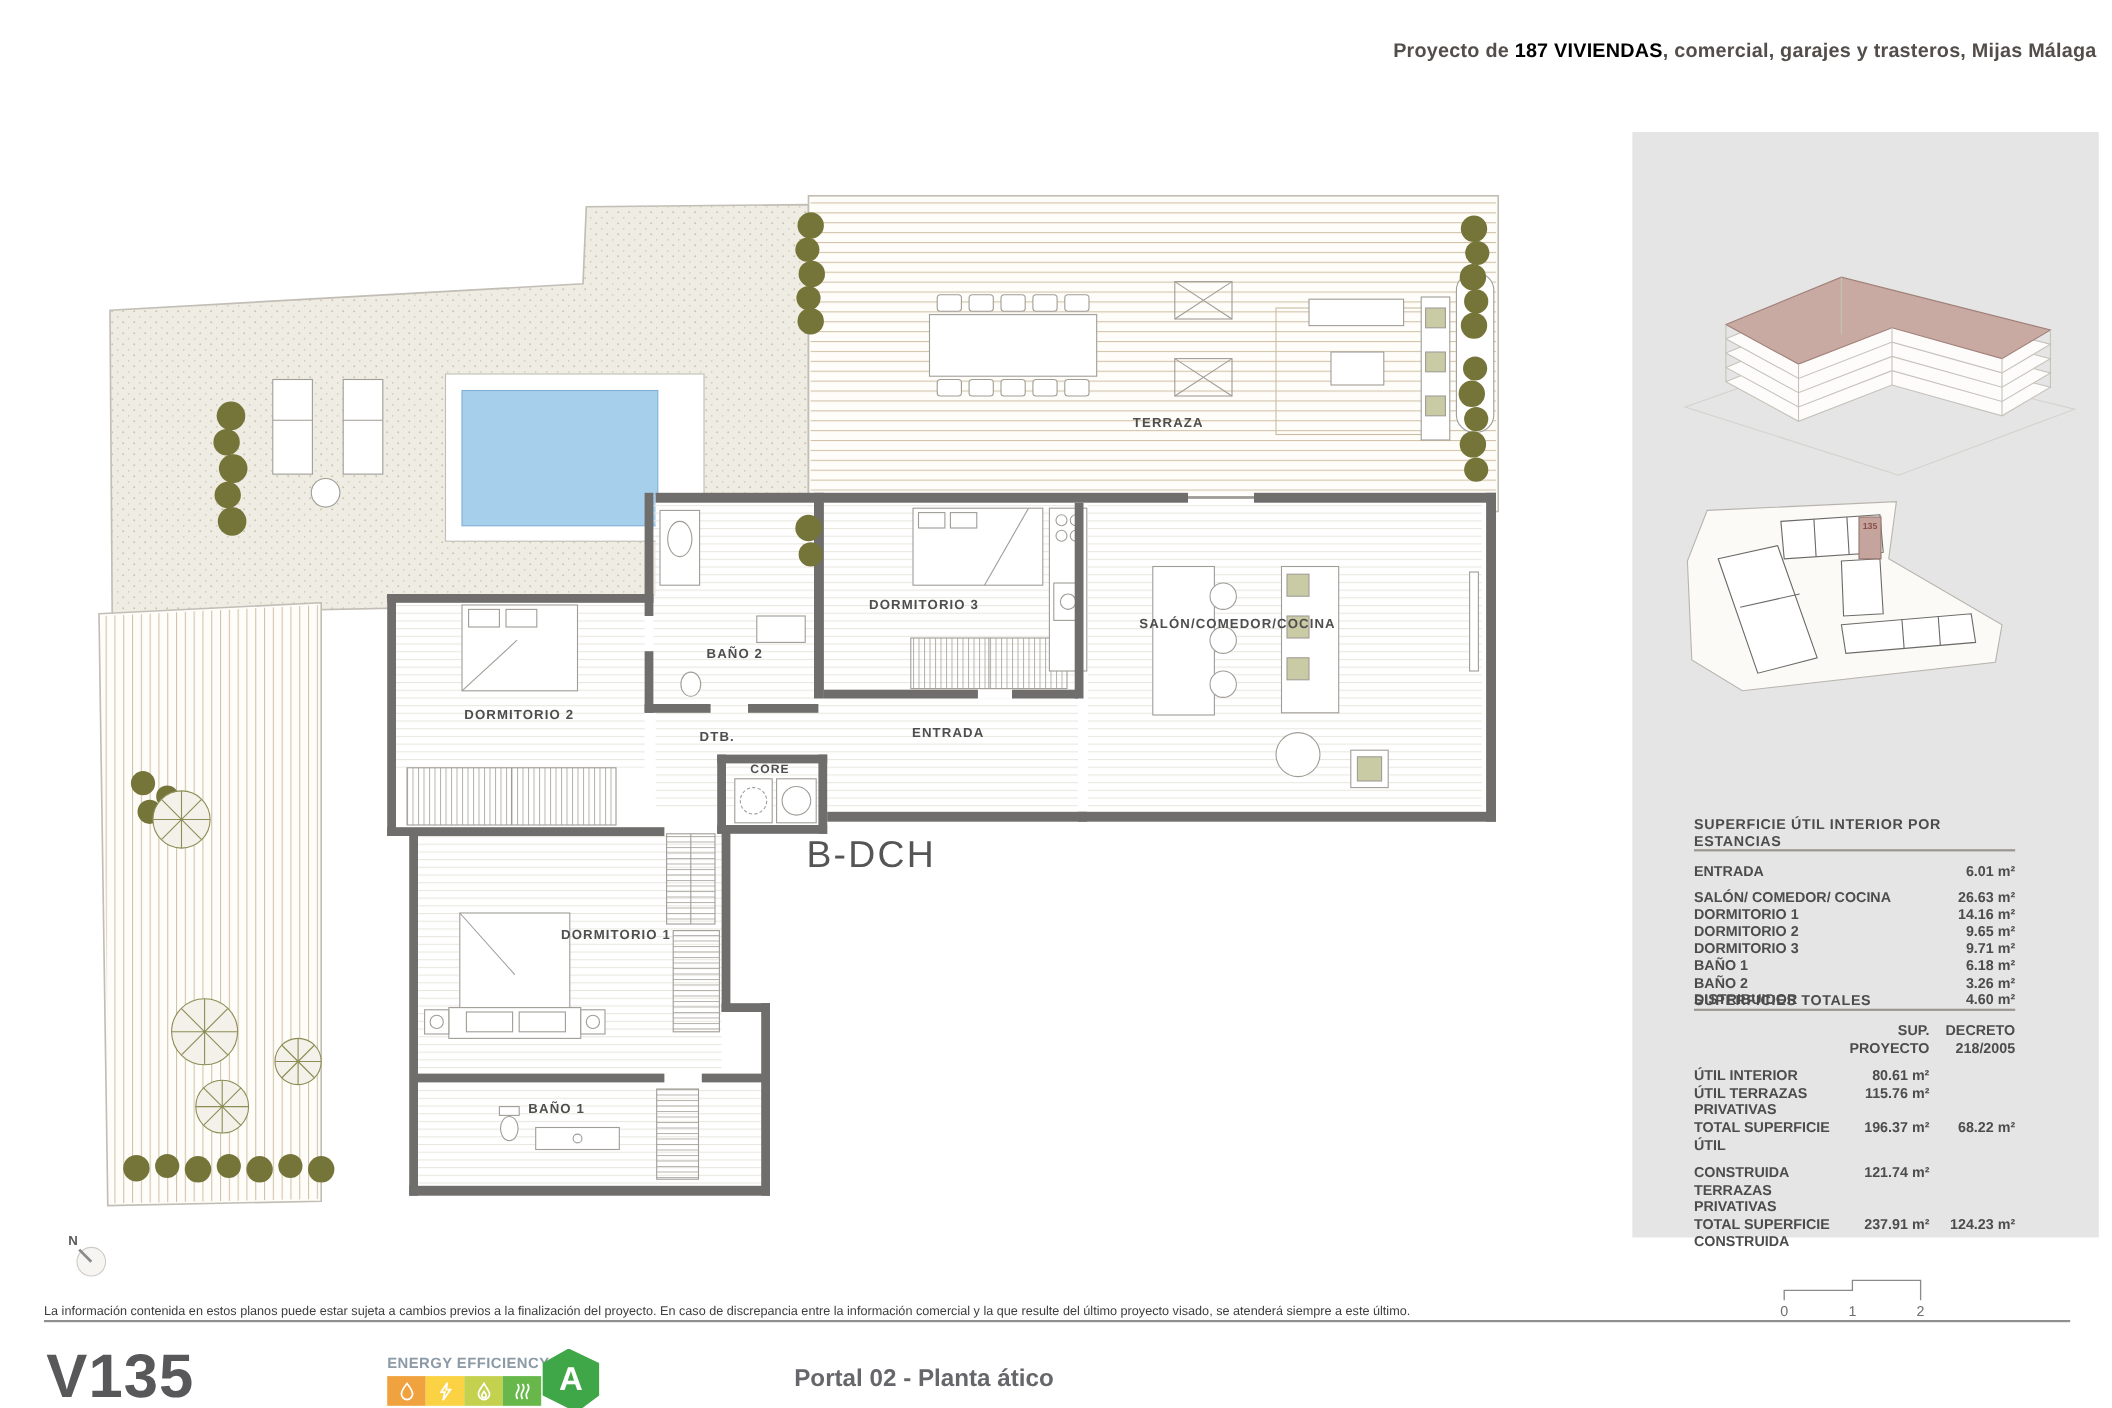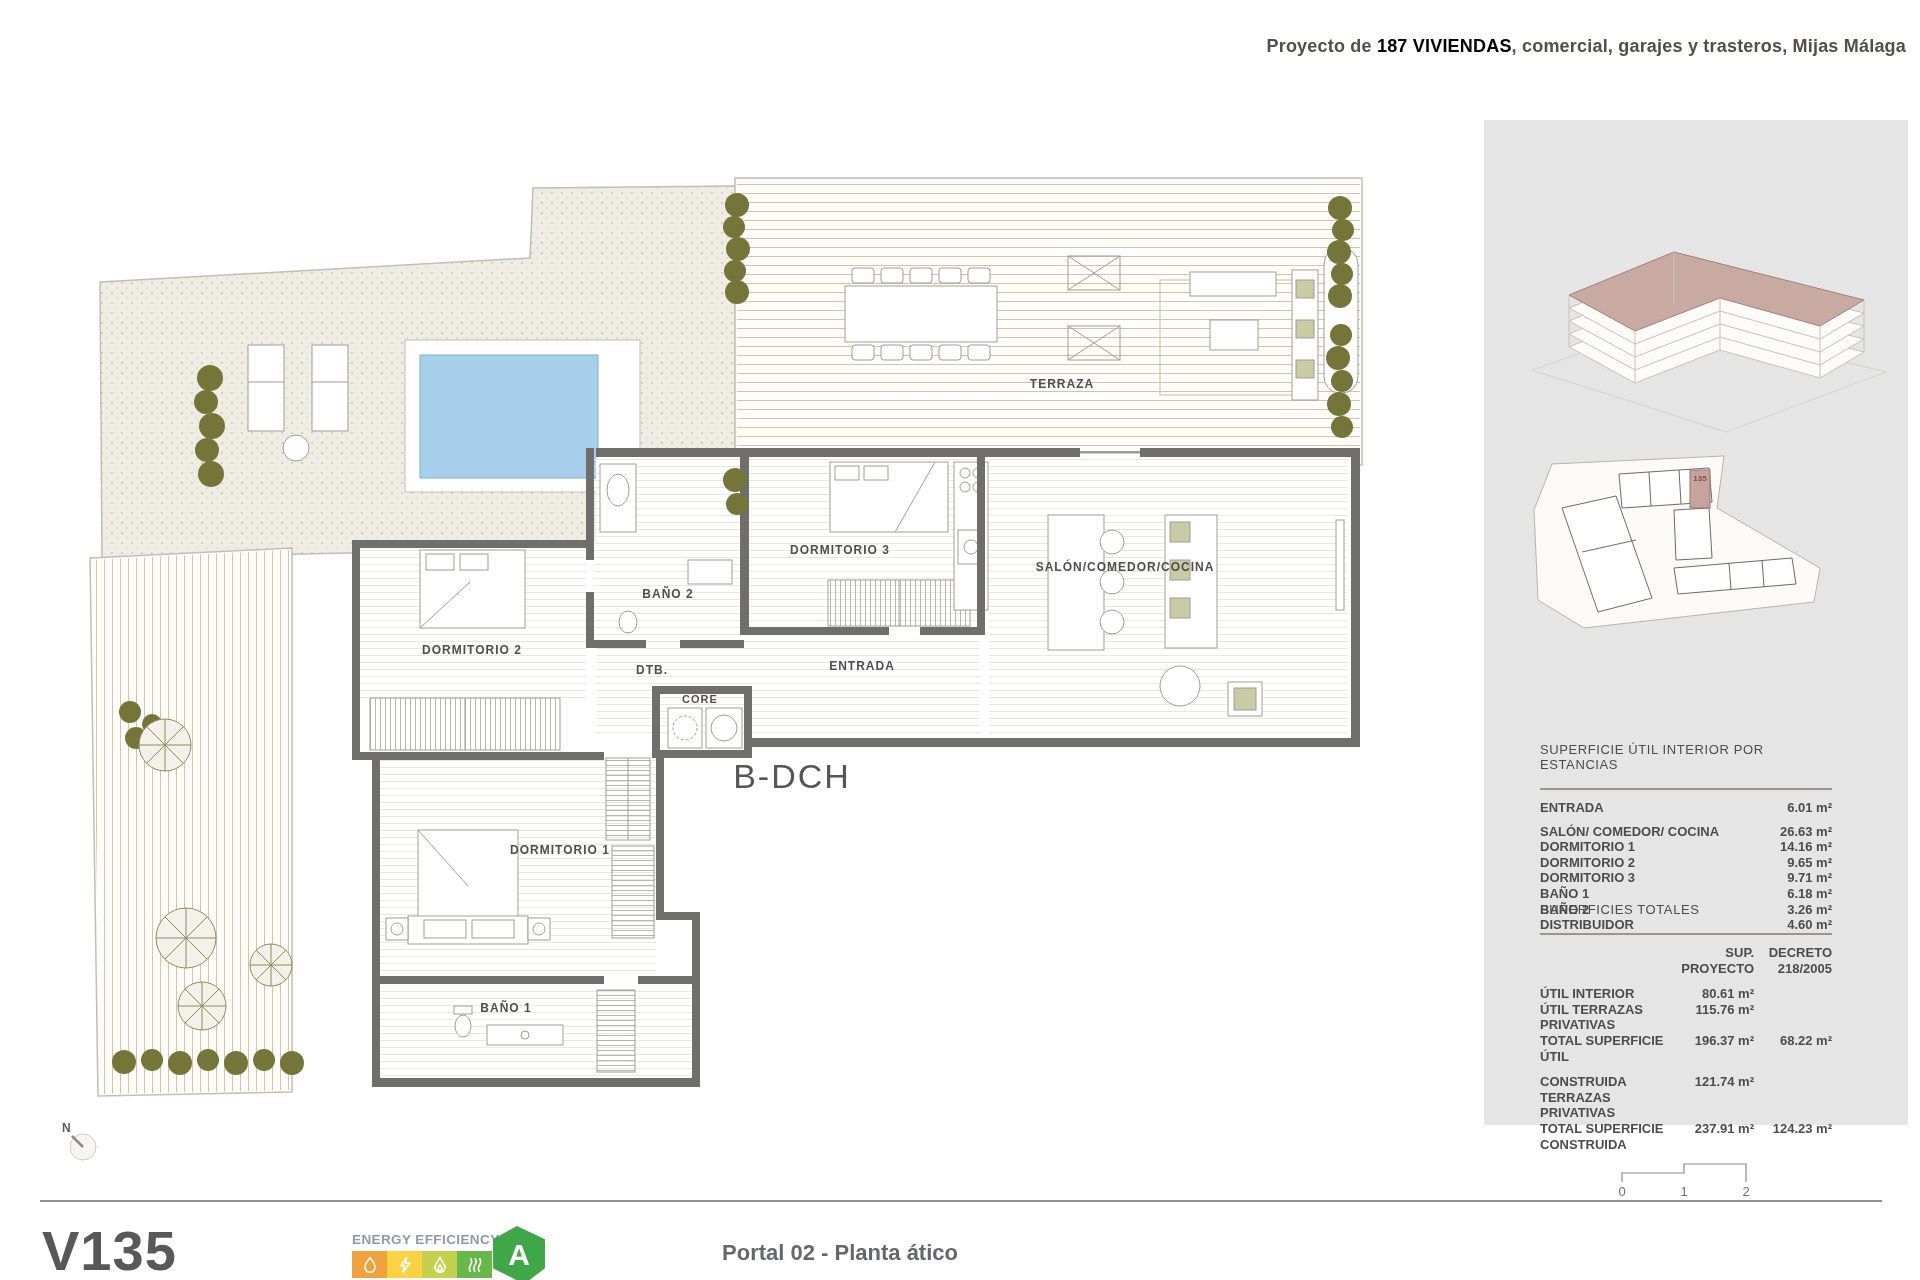--- a/index.html
+++ b/index.html
@@ -7,21 +7,21 @@
         font-family:"Liberation Sans",sans-serif;color:#4c4c4c;}
   
   .hdr{position:absolute;top:36px;right:14px;font-size:18px;font-weight:600;
        letter-spacing:.2px;color:#534e49;}
   .hdr .accent{color:#000000;}
   
   .sidebar{position:absolute;left:1484px;top:120px;width:424px;height:1005px;background:#e5e5e5;}
   .axon{position:absolute;left:30px;top:60px;}
   .siteplan{position:absolute;left:40px;top:330px;}
   .tbl{position:absolute;left:56px;width:292px;font-size:13px;font-weight:600;color:#4c4c4c;}
-  .tbl .tbl-title{font-size:13px;font-weight:400;letter-spacing:.6px;padding-bottom:16px;
+  .tbl .tbl-title{font-size:13px;font-weight:700;letter-spacing:.6px;padding-bottom:0;
        border-bottom:2px solid #9a968f;margin-bottom:10px;}
   .row2{display:flex;justify-content:space-between;line-height:15.6px;}
   .row2 .v{text-align:left;}
   .row3{display:grid;grid-template-columns:1fr 78px 66px;line-height:15.6px;column-gap:4px;gap:12px;}
   .row3 .c1,.row3 .c2{text-align:right;white-space:nowrap;}
   .thead{font-weight:700;}
   .gap{height:10px;}
   .sp8{height:8px;}
   
   .plan{position:absolute;left:40px;top:130px;}
@@ -450,20 +450,21 @@
   </div>
 
   <div class="north">
     <svg width="50" height="50" viewBox="0 0 50 50">
       <text x="7" y="14" font-size="12" font-weight="600" fill="#5a5a5a">N</text>
       <circle cx="28" cy="29" r="13" fill="#f7f5f1" stroke="#cfccc6"></circle>
       <line x1="28" y1="29" x2="17" y2="18" stroke="#8a8a8a" stroke-width="2.5"></line>
     </svg>
   </div>
 
+  <div class="disclaimer">La información contenida en estos planos puede estar sujeta a cambios previos a la finalización del proyecto. En caso de discrepancia entre la información comercial y la que resulte del último proyecto visado, se atenderá siempre a este último.</div>
   <div class="rule"></div>
 
   <svg class="scalebar" width="210" height="44" viewBox="0 0 210 44">
     <path d="M17 26 L17 17 L79 17 L79 8 L141 8 L141 26" fill="none" stroke="#8a8a8a" stroke-width="1.2"></path>
     <text x="17" y="40" font-size="13" fill="#6e6e6e" text-anchor="middle">0</text>
     <text x="79" y="40" font-size="13" fill="#6e6e6e" text-anchor="middle">1</text>
     <text x="141" y="40" font-size="13" fill="#6e6e6e" text-anchor="middle">2</text>
   </svg>
 
   <div class="logo">V135</div>

